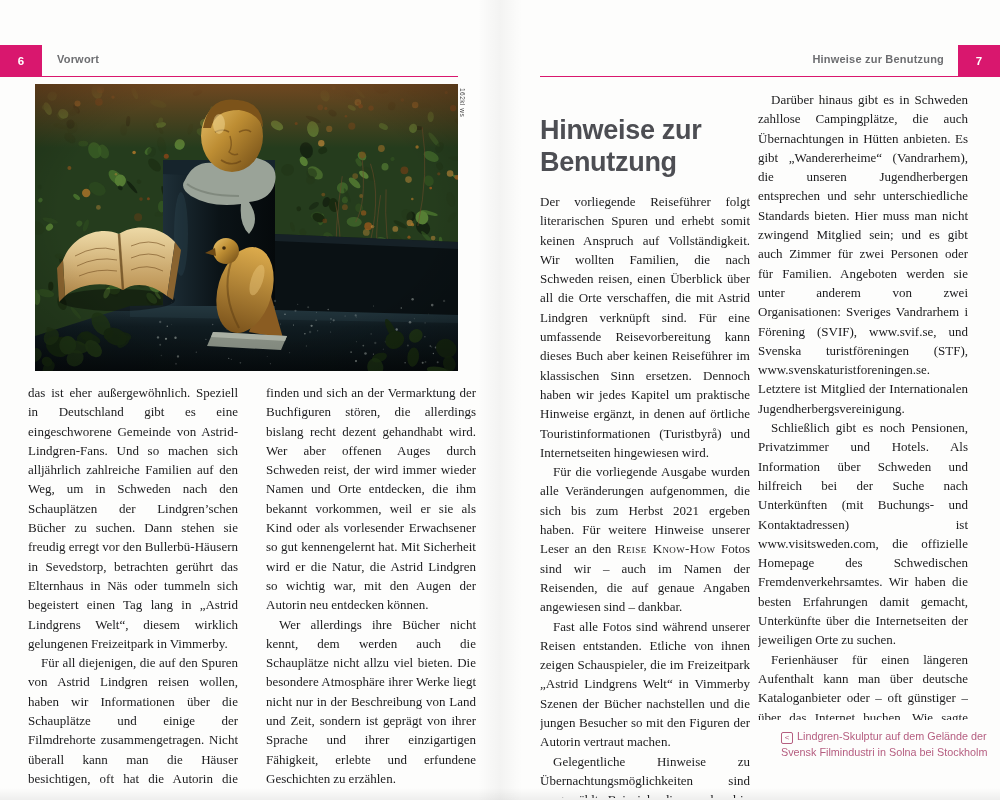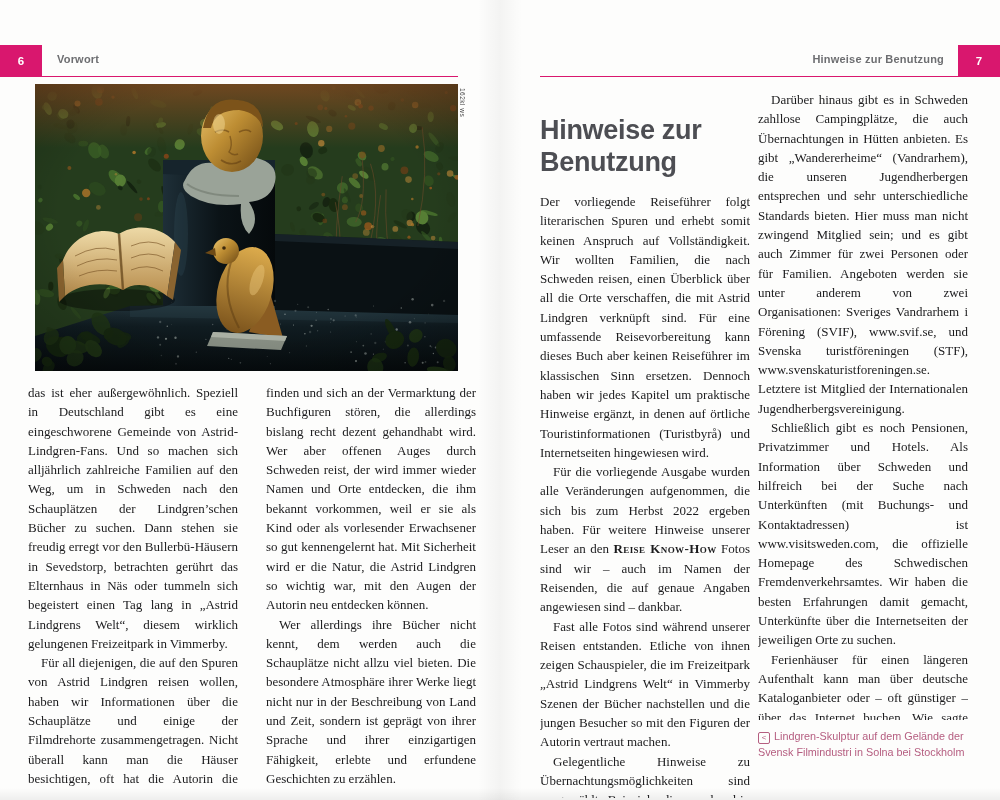--- a/index.html
+++ b/index.html
@@ -32,21 +32,21 @@
   .photo svg{display:block;width:423px;height:287px;}
   .photo-credit{position:absolute;left:459px;top:88px;
     font-family:"Liberation Sans",sans-serif;font-size:6.5px;color:#4a4a4a;
     writing-mode:vertical-rl;letter-spacing:.5px;}
   
   .col{position:absolute;width:210px;text-align:justify;
     font-size:13px;line-height:19.3px;overflow:hidden;
     hyphens:auto;-webkit-hyphens:auto;word-spacing:-0.2px;}
   .col p{margin:0;}
   .col p.indent{text-indent:13px;}
-  .col .sc{font-variant:small-caps;letter-spacing:.4px;font-weight:bold;}
+  .col .sc{font-variant:small-caps;letter-spacing:.4px;}
   #lp-col1{left:28px;top:383px;height:410px;}
   #lp-col2{left:258px;top:383px;height:410px;margin-left:8px;}
   #rp-col1{left:540px;top:192px;height:606px;}
   #rp-col2{left:758px;top:90px;height:630px;}
   
   .chapter-heading{position:absolute;left:540px;top:96px;width:230px;
     font-family:"Liberation Sans",sans-serif;font-weight:bold;
     font-size:27px;line-height:32px;color:#4d4e53;letter-spacing:-0.3px;}
   
   .caption{position:absolute;left:758px;top:729px;width:214px;
@@ -643,25 +643,25 @@
     <p class="indent"><span>Für all diejenigen, die auf den Spuren von Astrid Lindgren reisen wollen, haben wir Informationen über die Schauplätze und einige der Filmdrehorte zusammengetragen. Nicht überall kann man die Häuser besichtigen, oft hat die Autorin die Erinnerung an mehrere Orte zu einem einzigen, neu erfundenen zusammengetragen. Kritische Geister mögen eine leichte Enttäuschung emp-</span></p>
   </div>
 <div id="lp-col2" class="col">
     <p class=""><span>finden und sich an der Vermarktung der Buchfiguren stören, die allerdings bislang recht dezent gehandhabt wird. Wer aber offenen Auges durch Schweden reist, der wird immer wieder Namen und Orte entdecken, die ihm bekannt vorkommen, weil er sie als Kind oder als vorlesender Erwachsener so gut kennengelernt hat. Mit Sicherheit wird er die Natur, die Astrid Lindgren so wichtig war, mit den Augen der Autorin neu entdecken können.</span></p>
     <p class="indent"><span>Wer allerdings ihre Bücher nicht kennt, dem werden auch die Schauplätze nicht allzu viel bieten. Die besondere Atmosphäre ihrer Werke liegt nicht nur in der Beschreibung von Land und Zeit, sondern ist geprägt von ihrer Sprache und ihrer einzigartigen Fähigkeit, erlebte und erfundene Geschichten zu erzählen.</span></p>
   </div>
 
 <h1 class="chapter-heading" style="color: rgb(77, 78, 83);">Hinweise zur Benutzung</h1>
 <div id="rp-col1" class="col">
     <p class=""><span>Der vorliegende Reiseführer folgt literarischen Spuren und erhebt somit keinen Anspruch auf Vollständigkeit. Wir wollten Familien, die nach Schweden reisen, einen Überblick über all die Orte verschaffen, die mit Astrid Lindgren verknüpft sind. Für eine umfassende Reisevorbereitung kann dieses Buch aber keinen Reiseführer im klassischen Sinn ersetzen. Dennoch haben wir jedes Kapitel um praktische Hinweise ergänzt, in denen auf örtliche Touristinformationen (Turistbyrå) und Internetseiten hingewiesen wird.</span></p>
-    <p class="indent"><span>Für die vorliegende Ausgabe wurden alle Veränderungen aufgenommen, die sich bis zum Herbst 2022 ergeben haben. Für weitere Hinweise unserer Leser an den </span><span class="sc">Reise Know-How</span><span> Fotos sind wir – auch im Namen der Reisenden, die auf genaue Angaben angewiesen sind – dankbar.</span></p>
+    <p class="indent"><span>Für die vorliegende Ausgabe wurden alle Veränderungen aufgenommen, die sich bis zum Herbst 2021 ergeben haben. Für weitere Hinweise unserer Leser an den </span><span class="sc">Reise Know-How</span><span> Fotos sind wir – auch im Namen der Reisenden, die auf genaue Angaben angewiesen sind – dankbar.</span></p>
     <p class="indent"><span>Fast alle Fotos sind während unserer Reisen entstanden. Etliche von ihnen zeigen Schauspieler, die im Freizeitpark „Astrid Lindgrens Welt“ in Vimmerby Szenen der Bücher nachstellen und die jungen Besucher so mit den Figuren der Autorin vertraut machen.</span></p>
     <p class="indent"><span>Gelegentliche Hinweise zu Übernachtungsmöglichkeiten sind ausgewählte Beispiele, die manchmal in Zusammenhang mit den Büchern Astrid Lindgrens stehen. Wir haben dabei vergleichsweise günstige Unterkünfte ausgewählt, die für Familien geeignet sind und die wir selbst kennen.</span></p>
   </div>
 <div id="rp-col2" class="col">
     <p class="indent"><span>Darüber hinaus gibt es in Schweden zahllose Campingplätze, die auch Übernachtungen in Hütten anbieten. Es gibt „Wandererheime“ (Vandrarhem), die unseren Jugendherbergen entsprechen und sehr unterschiedliche Standards bieten. Hier muss man nicht zwingend Mitglied sein; und es gibt auch Zimmer für zwei Personen oder für Familien. Angeboten werden sie unter anderem von zwei Organisationen: Sveriges Vandrarhem i Förening (SVIF), www.svif.se, und Svenska turistföreningen (STF), www.svenskaturistforeningen.se. Letztere ist Mitglied der Internationalen Jugendherbergsvereinigung.</span></p>
     <p class="indent"><span>Schließlich gibt es noch Pensionen, Privatzimmer und Hotels. Als Information über Schweden und hilfreich bei der Suche nach Unterkünften (mit Buchungs- und Kontaktadressen) ist www.visitsweden.com, die offizielle Homepage des Schwedischen Fremdenverkehrsamtes. Wir haben die besten Erfahrungen damit gemacht, Unterkünfte über die Internetseiten der jeweiligen Orte zu suchen.</span></p>
     <p class="indent"><span>Ferienhäuser für einen längeren Aufenthalt kann man über deutsche Kataloganbieter oder – oft günstiger – über das Internet buchen. Wie sagte doch der alte Söderman in „Ferien auf Saltkrokan“? </span></p>
   </div>
 
-<div class="caption" style="color: rgb(181, 94, 128);">
+<div class="caption" style="color: rgb(181, 94, 128); margin-left: 23px;">
   <span class="caption-icon" style="border-color: rgb(181, 94, 128);">&lt;</span><span>Lindgren-Skulptur auf dem Gelände der Svensk Filmindustri in Solna bei Stockholm</span>
 </div>
 
 </body></html>

